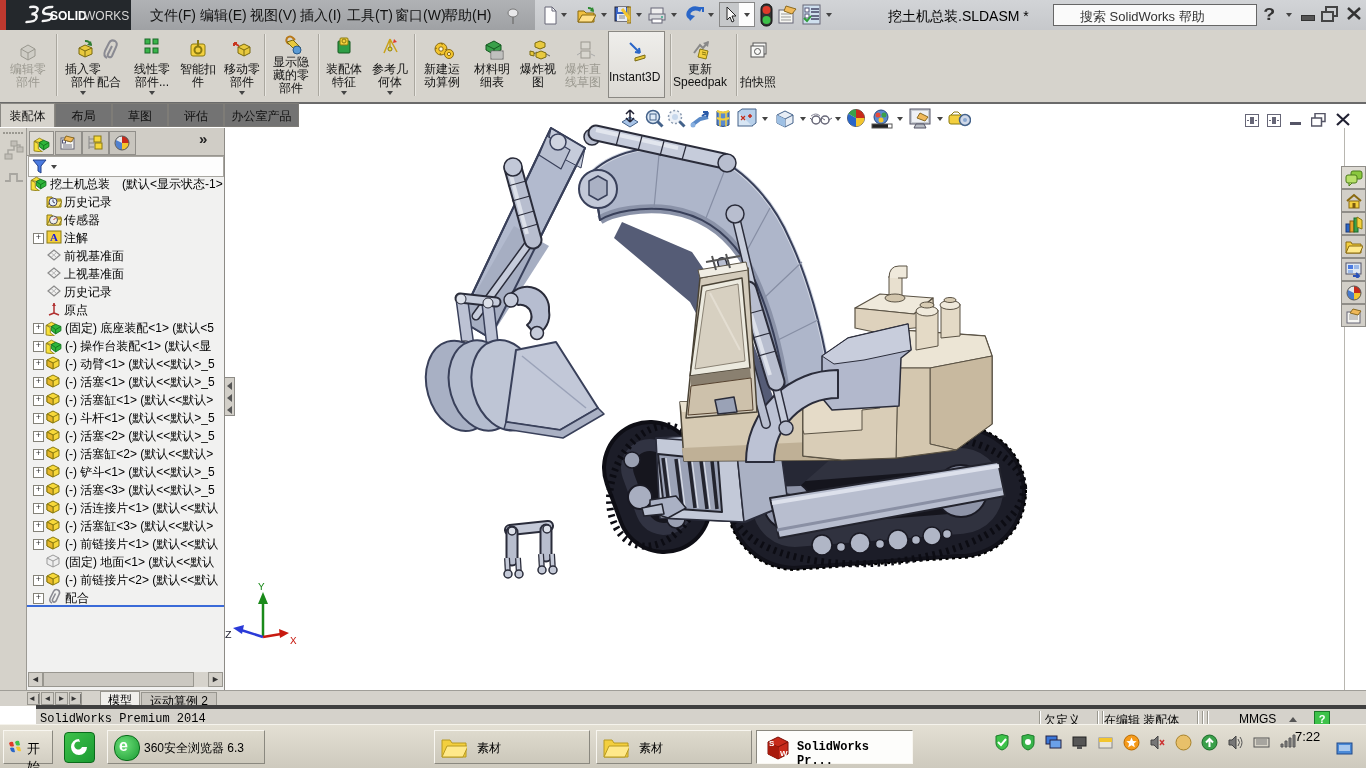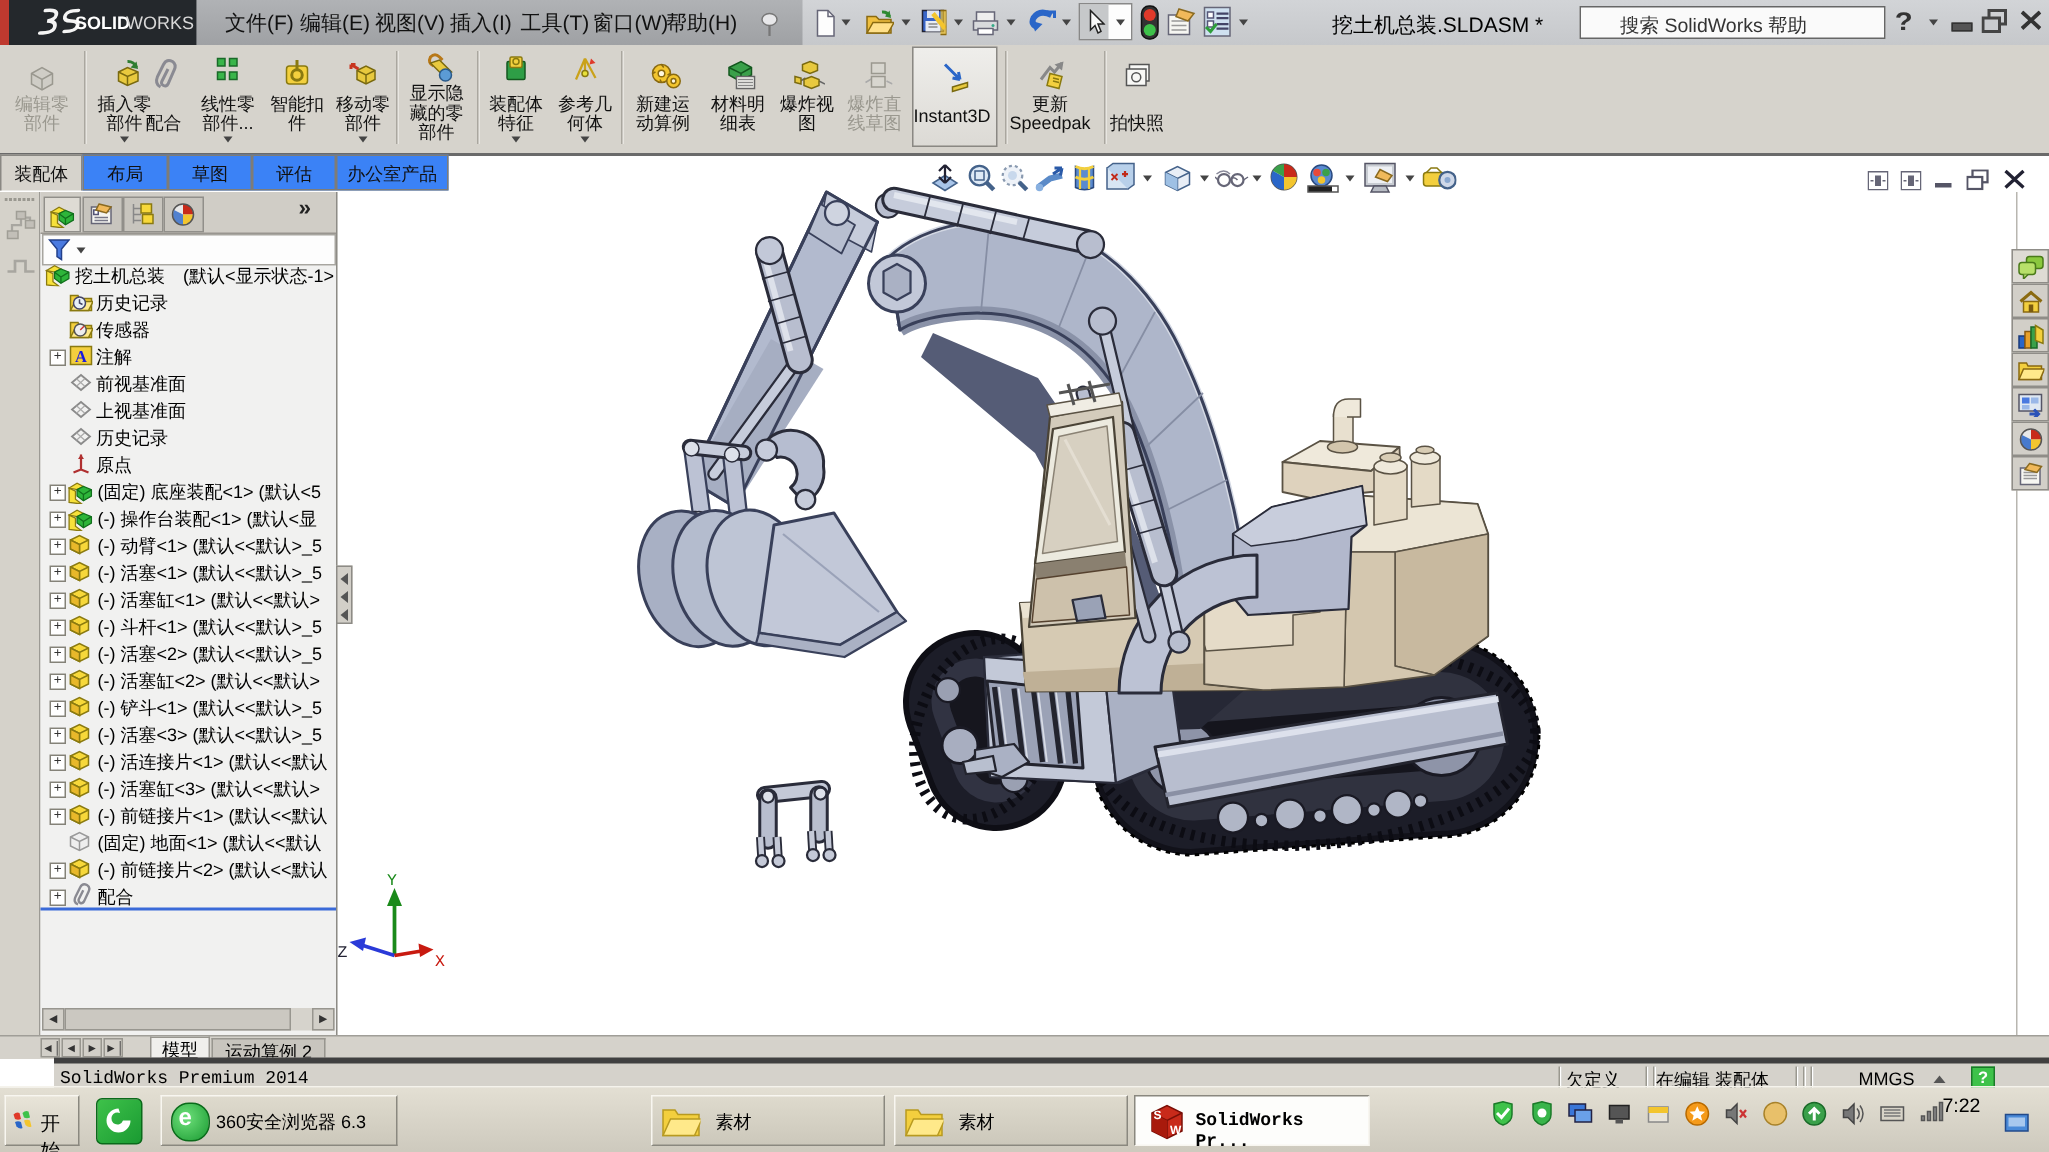--- a/index.html
+++ b/index.html
@@ -10,21 +10,21 @@
 #logo{position:absolute;left:0;top:0;width:131px;height:30px;background:#24282c;}
 #logored{position:absolute;left:0;top:0;width:6px;height:30px;background:#bf392f;}
 .menuitem{position:absolute;top:7px;font-size:14px;color:#111;}
 #ribbon{position:absolute;left:0;top:30px;width:1366px;height:72px;background:#d6d3cc;border-bottom:2px solid #6a6a6a;}
 .rbtn{position:absolute;top:1px;height:68px;text-align:center;font-size:12px;color:#111;}
 .rbtn .txt{position:absolute;left:0;right:0;top:32px;line-height:13px;}
 .rbtn.dis{color:#9a988f;}
 .rsep{position:absolute;top:4px;height:62px;width:1px;background:#aaa79f;border-right:1px solid #e8e6e1;}
 .darr{display:inline-block;width:0;height:0;border-left:3px solid transparent;border-right:3px solid transparent;border-top:4px solid #444;}
 #tabrow{position:absolute;left:0;top:102px;width:302px;height:26px;background:transparent;z-index:6;}
-.tab{position:absolute;top:1px;height:24px;line-height:24px;text-align:center;font-size:12px;color:#111;background:#3b82f6;border:1px solid #7e7c77;box-sizing:border-box;}
+.tab{position:absolute;top:1px;height:24px;line-height:24px;text-align:center;font-size:12px;color:#111;background:#737373;border:1px solid #7e7c77;box-sizing:border-box;}
 .tab.active{background:#d6d3cc;border-bottom:none;border-color:#8a8883;}
 #leftstrip{position:absolute;left:0;top:128px;width:27px;height:562px;background:#d5d2ca;border-right:1px solid #9c9a94;box-sizing:border-box;}
 #treepanel{position:absolute;left:27px;top:128px;width:198px;height:562px;background:#f1f1f0;border-right:1px solid #8d8b86;box-sizing:border-box;}
 #treehdr{position:absolute;left:0;top:0;width:197px;height:27px;background:#d0cdc6;border-bottom:1px solid #999690;}
 .htab{position:absolute;top:3px;width:25px;height:24px;background:#c8c5be;border:1px solid #918f8a;box-sizing:border-box;}
 .htab.active{background:#dedbd4;}
 #filterrow{position:absolute;left:1px;top:28px;width:194px;height:19px;background:#fdfdfd;border:1px solid #a8a6a0;}
 .ti{position:absolute;left:0;width:197px;height:18px;font-size:12px;color:#000;white-space:nowrap;overflow:hidden;}
 .ti .tx{position:absolute;left:37px;top:2px;}
 .exp{position:absolute;left:6px;top:5px;width:9px;height:9px;background:#fff;border:1px solid #848278;font-size:9px;line-height:7px;text-align:center;color:#333;}

